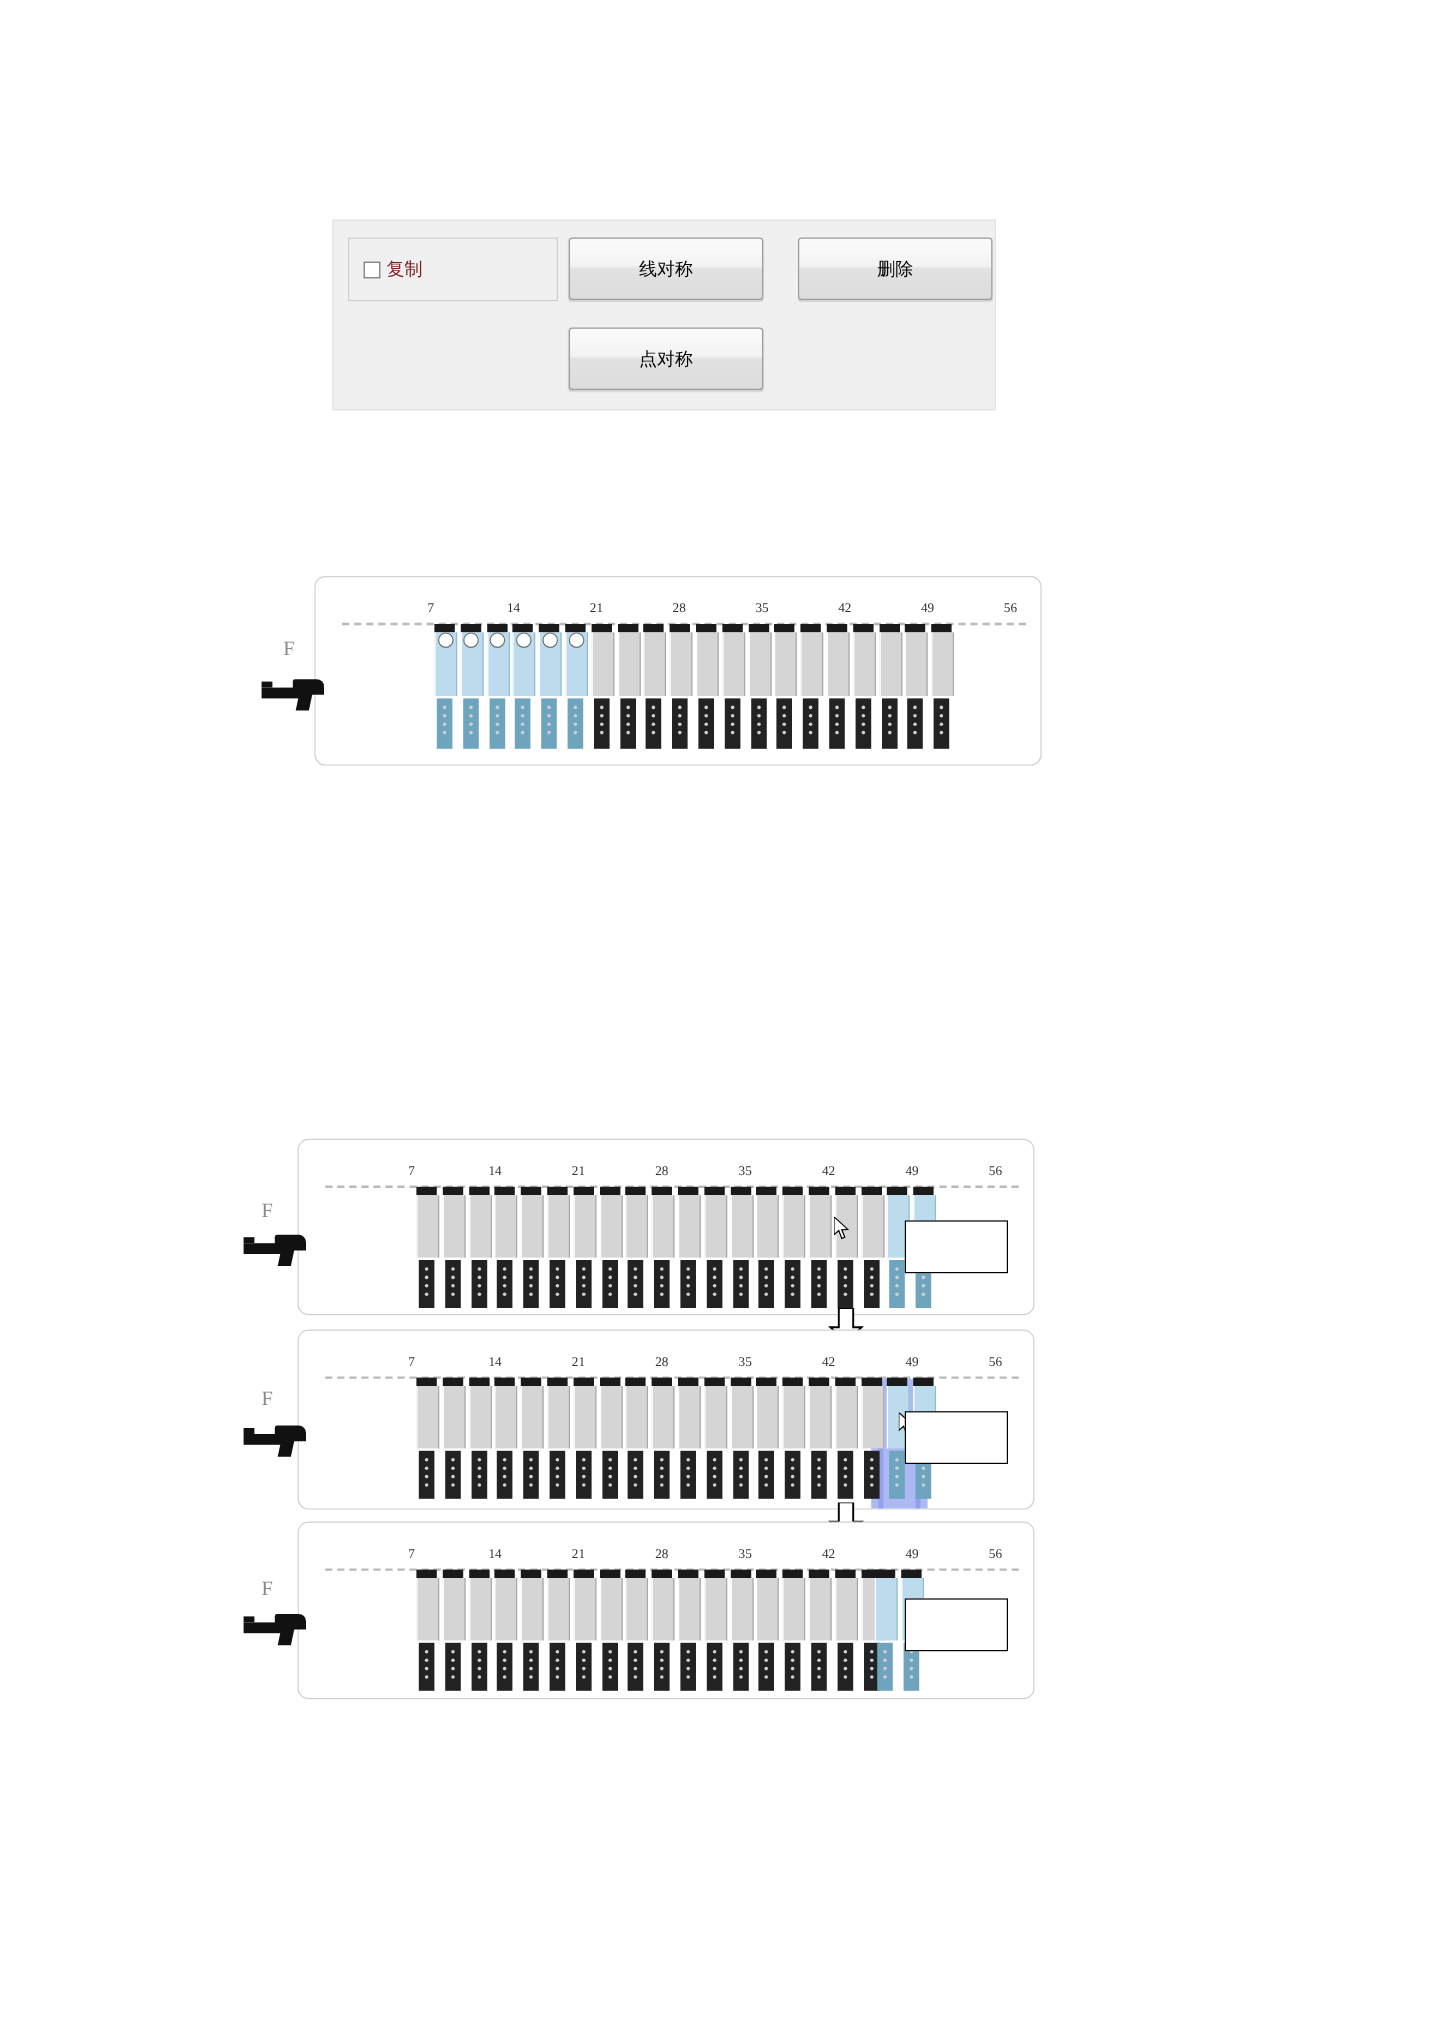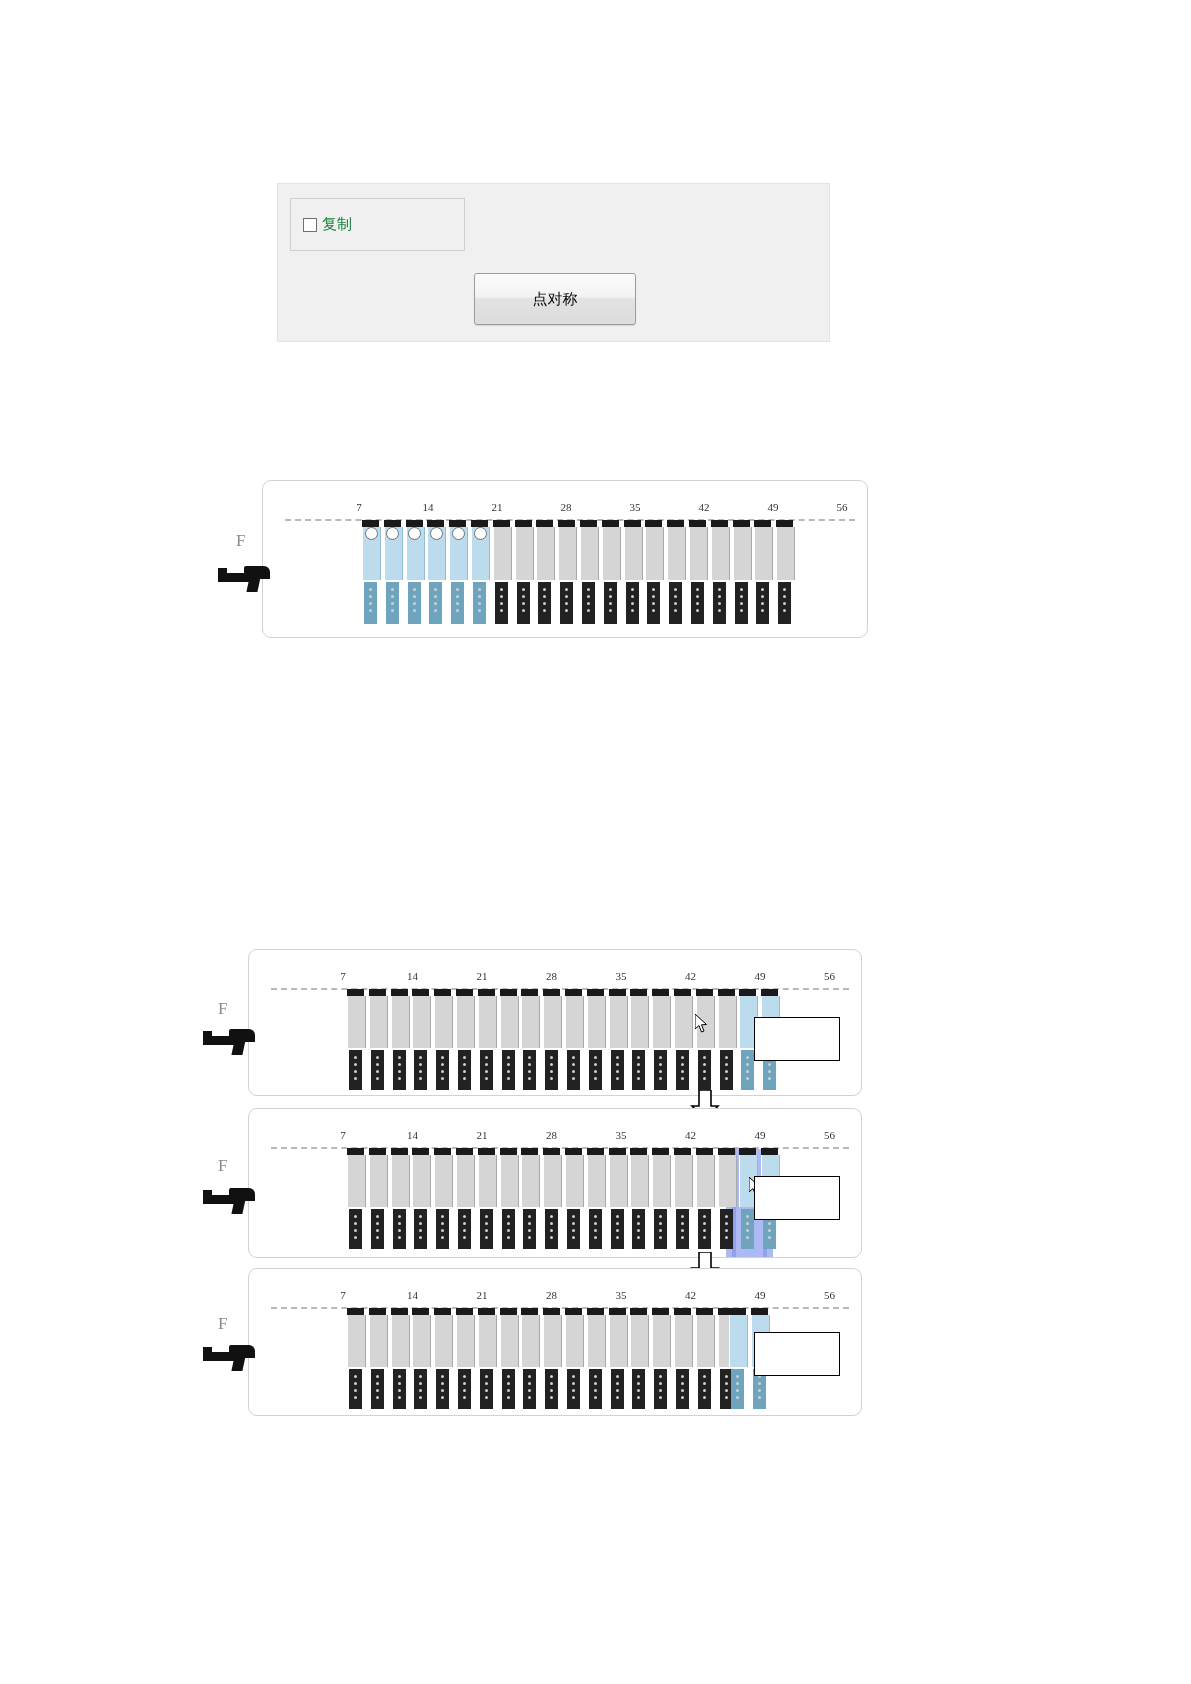--- a/index.html
+++ b/index.html
@@ -46,21 +46,21 @@
     width: 12px;
     height: 12px;
     border: 1px solid #707070;
     background: #ffffff;
     display: inline-block;
     margin-right: 5px;
     flex: 0 0 auto;
   }
   .chk-label {
     font-size: 15px;
-    color: #15803d;
+    color: #7f1d1d;
     white-space: nowrap;
   }
   .btn {
     position: absolute;
     width: 160px;
     height: 50px;
     border: 1px solid #9c9c9c;
     border-radius: 3px;
     background: linear-gradient(to bottom, #fbfbfb 0%, #f3f3f3 45%, #e2e2e2 50%, #dcdcdc 100%);
     display: flex;
@@ -222,20 +222,22 @@
 </head>
 <body>
 
 <div class="toolbar">
 
   <div class="tb-row" style="top:14px;">
     <div class="chk-box" style="left:12px; top:0;">
       <span class="chk-square"></span>
       <span class="chk-label">复制</span>
     </div>
+    <div class="btn" style="left:196px; top:0;">线对称</div>
+    <div class="btn" style="left:387px; top:0;">删除</div>
   </div>
 
   <div class="tb-row" style="top:89px;">
     <div class="btn" style="left:196px; top:0;">点对称</div>
   </div>
 
 </div>
 
 <div class="panel" id="panel1" style="left:262px; top:480px; width:606px; height:158px;">
   <div class="panel-inner">

